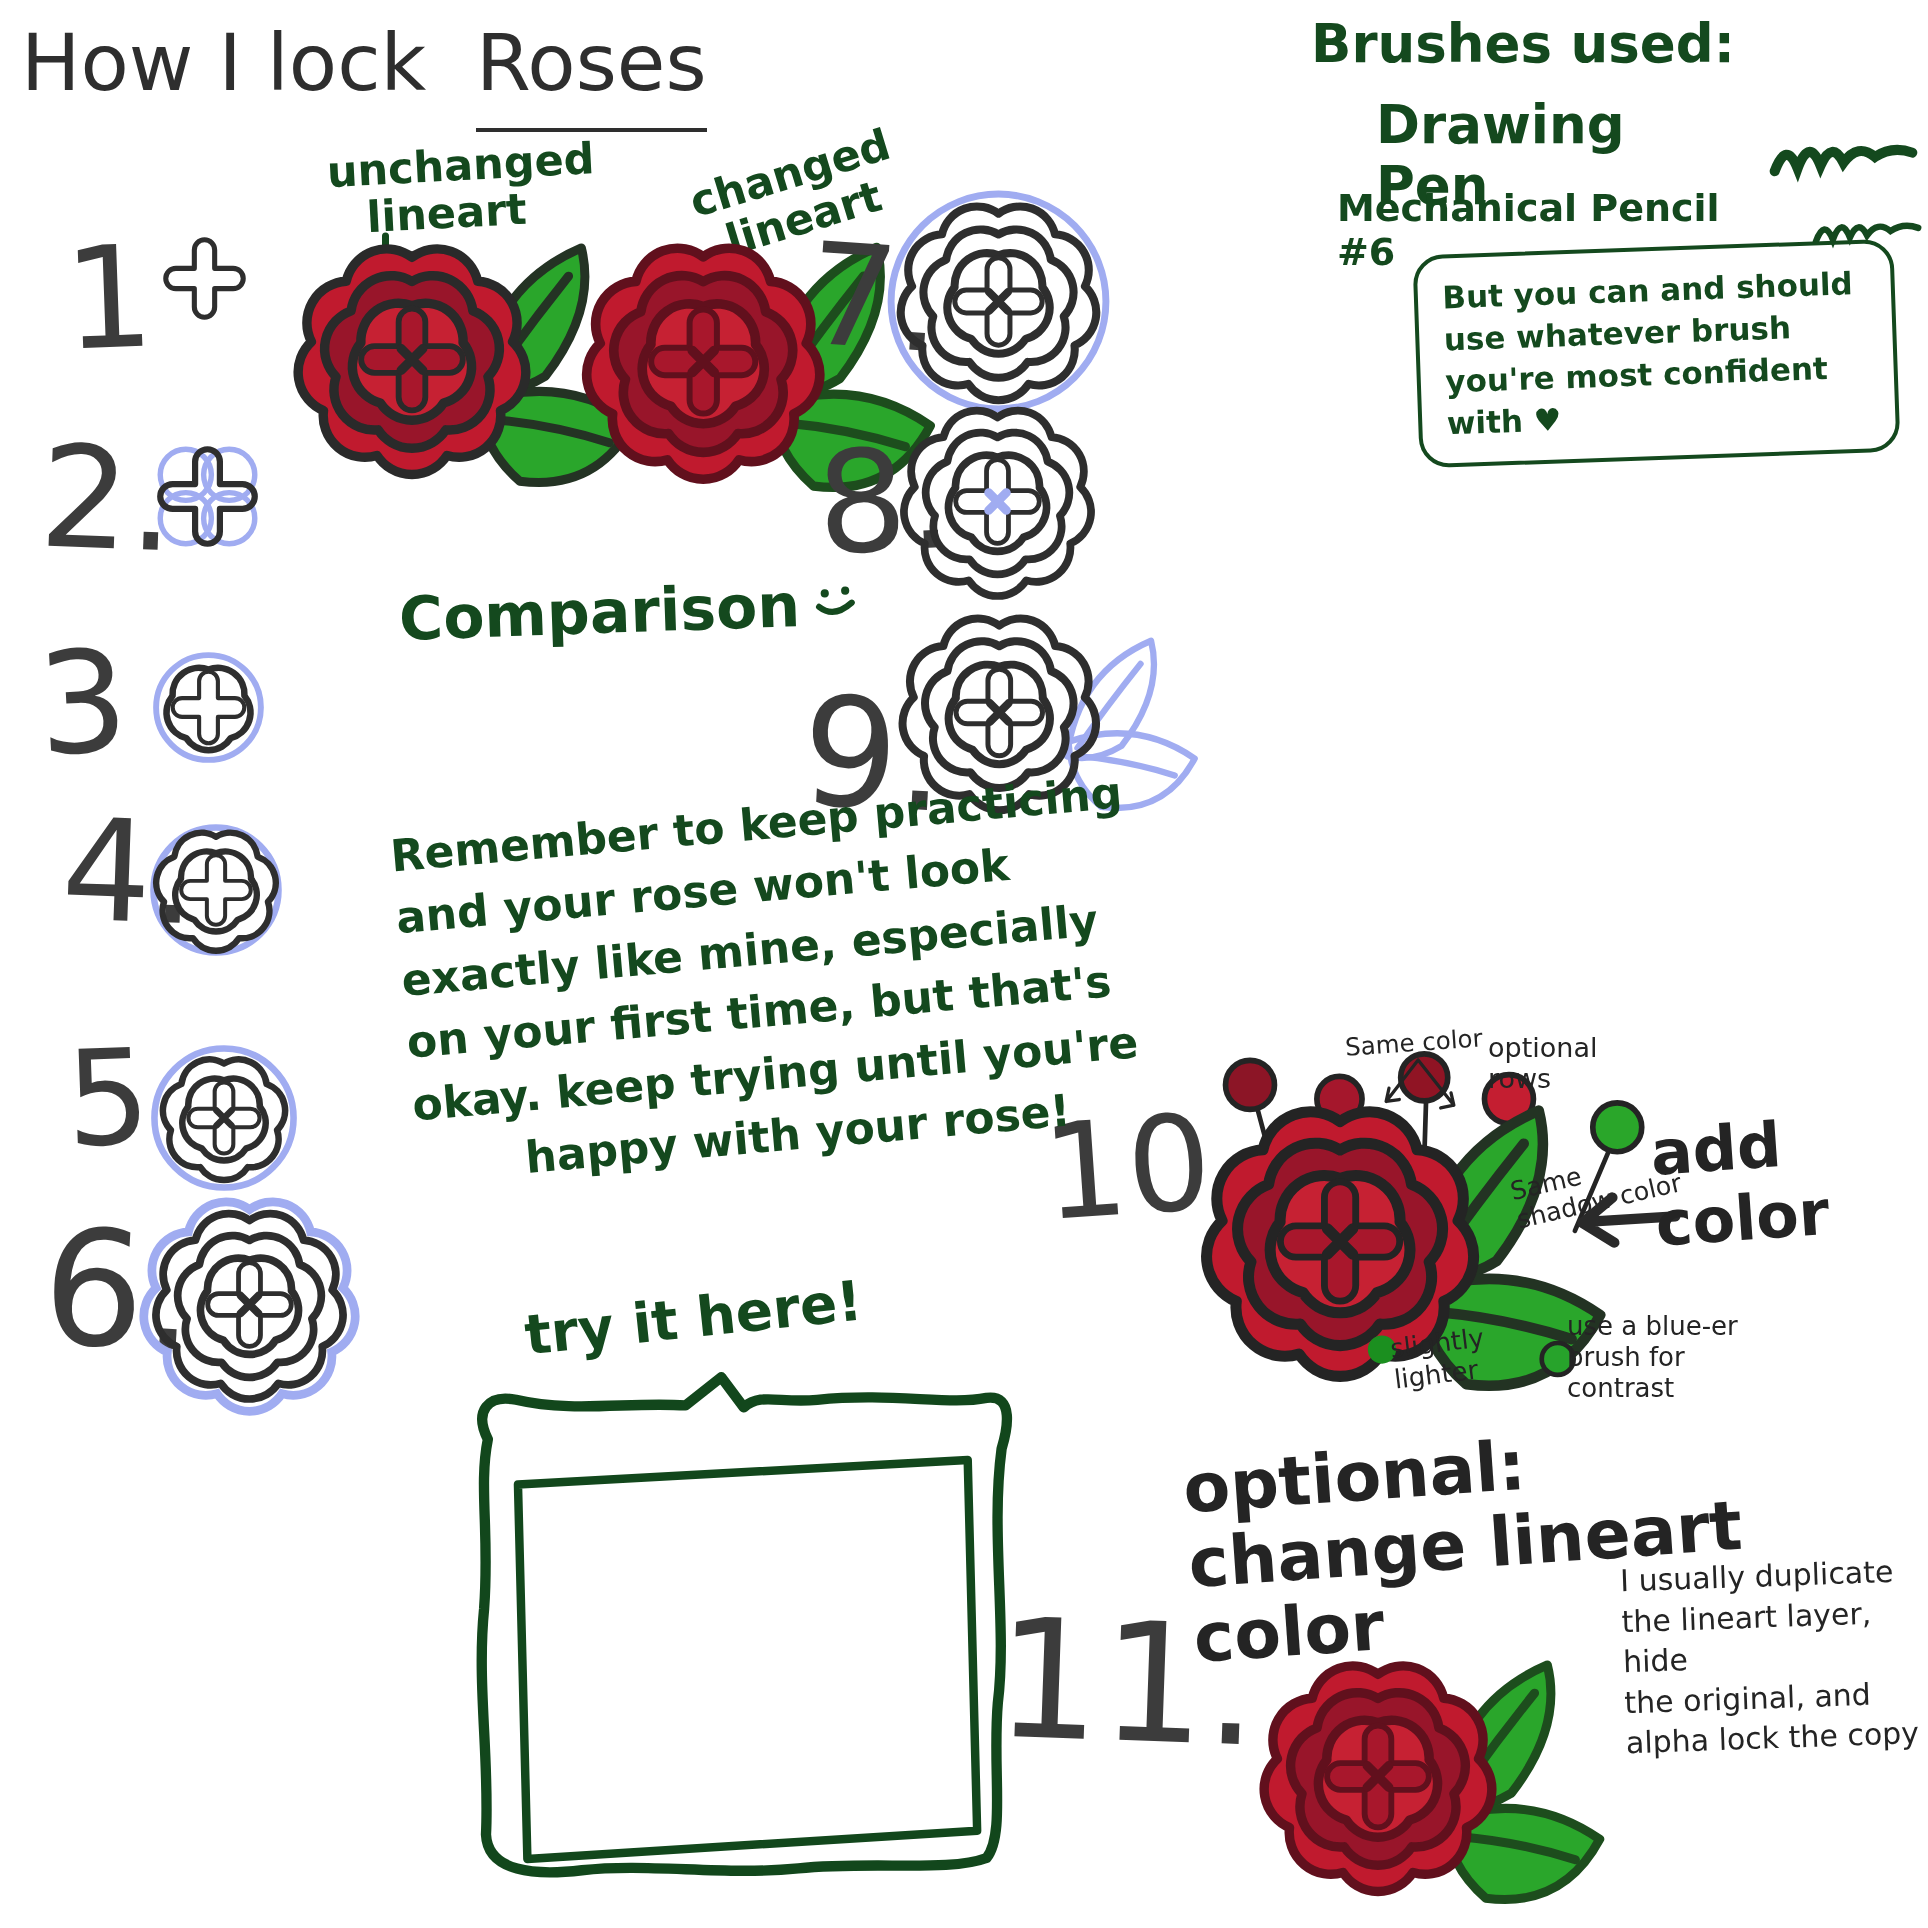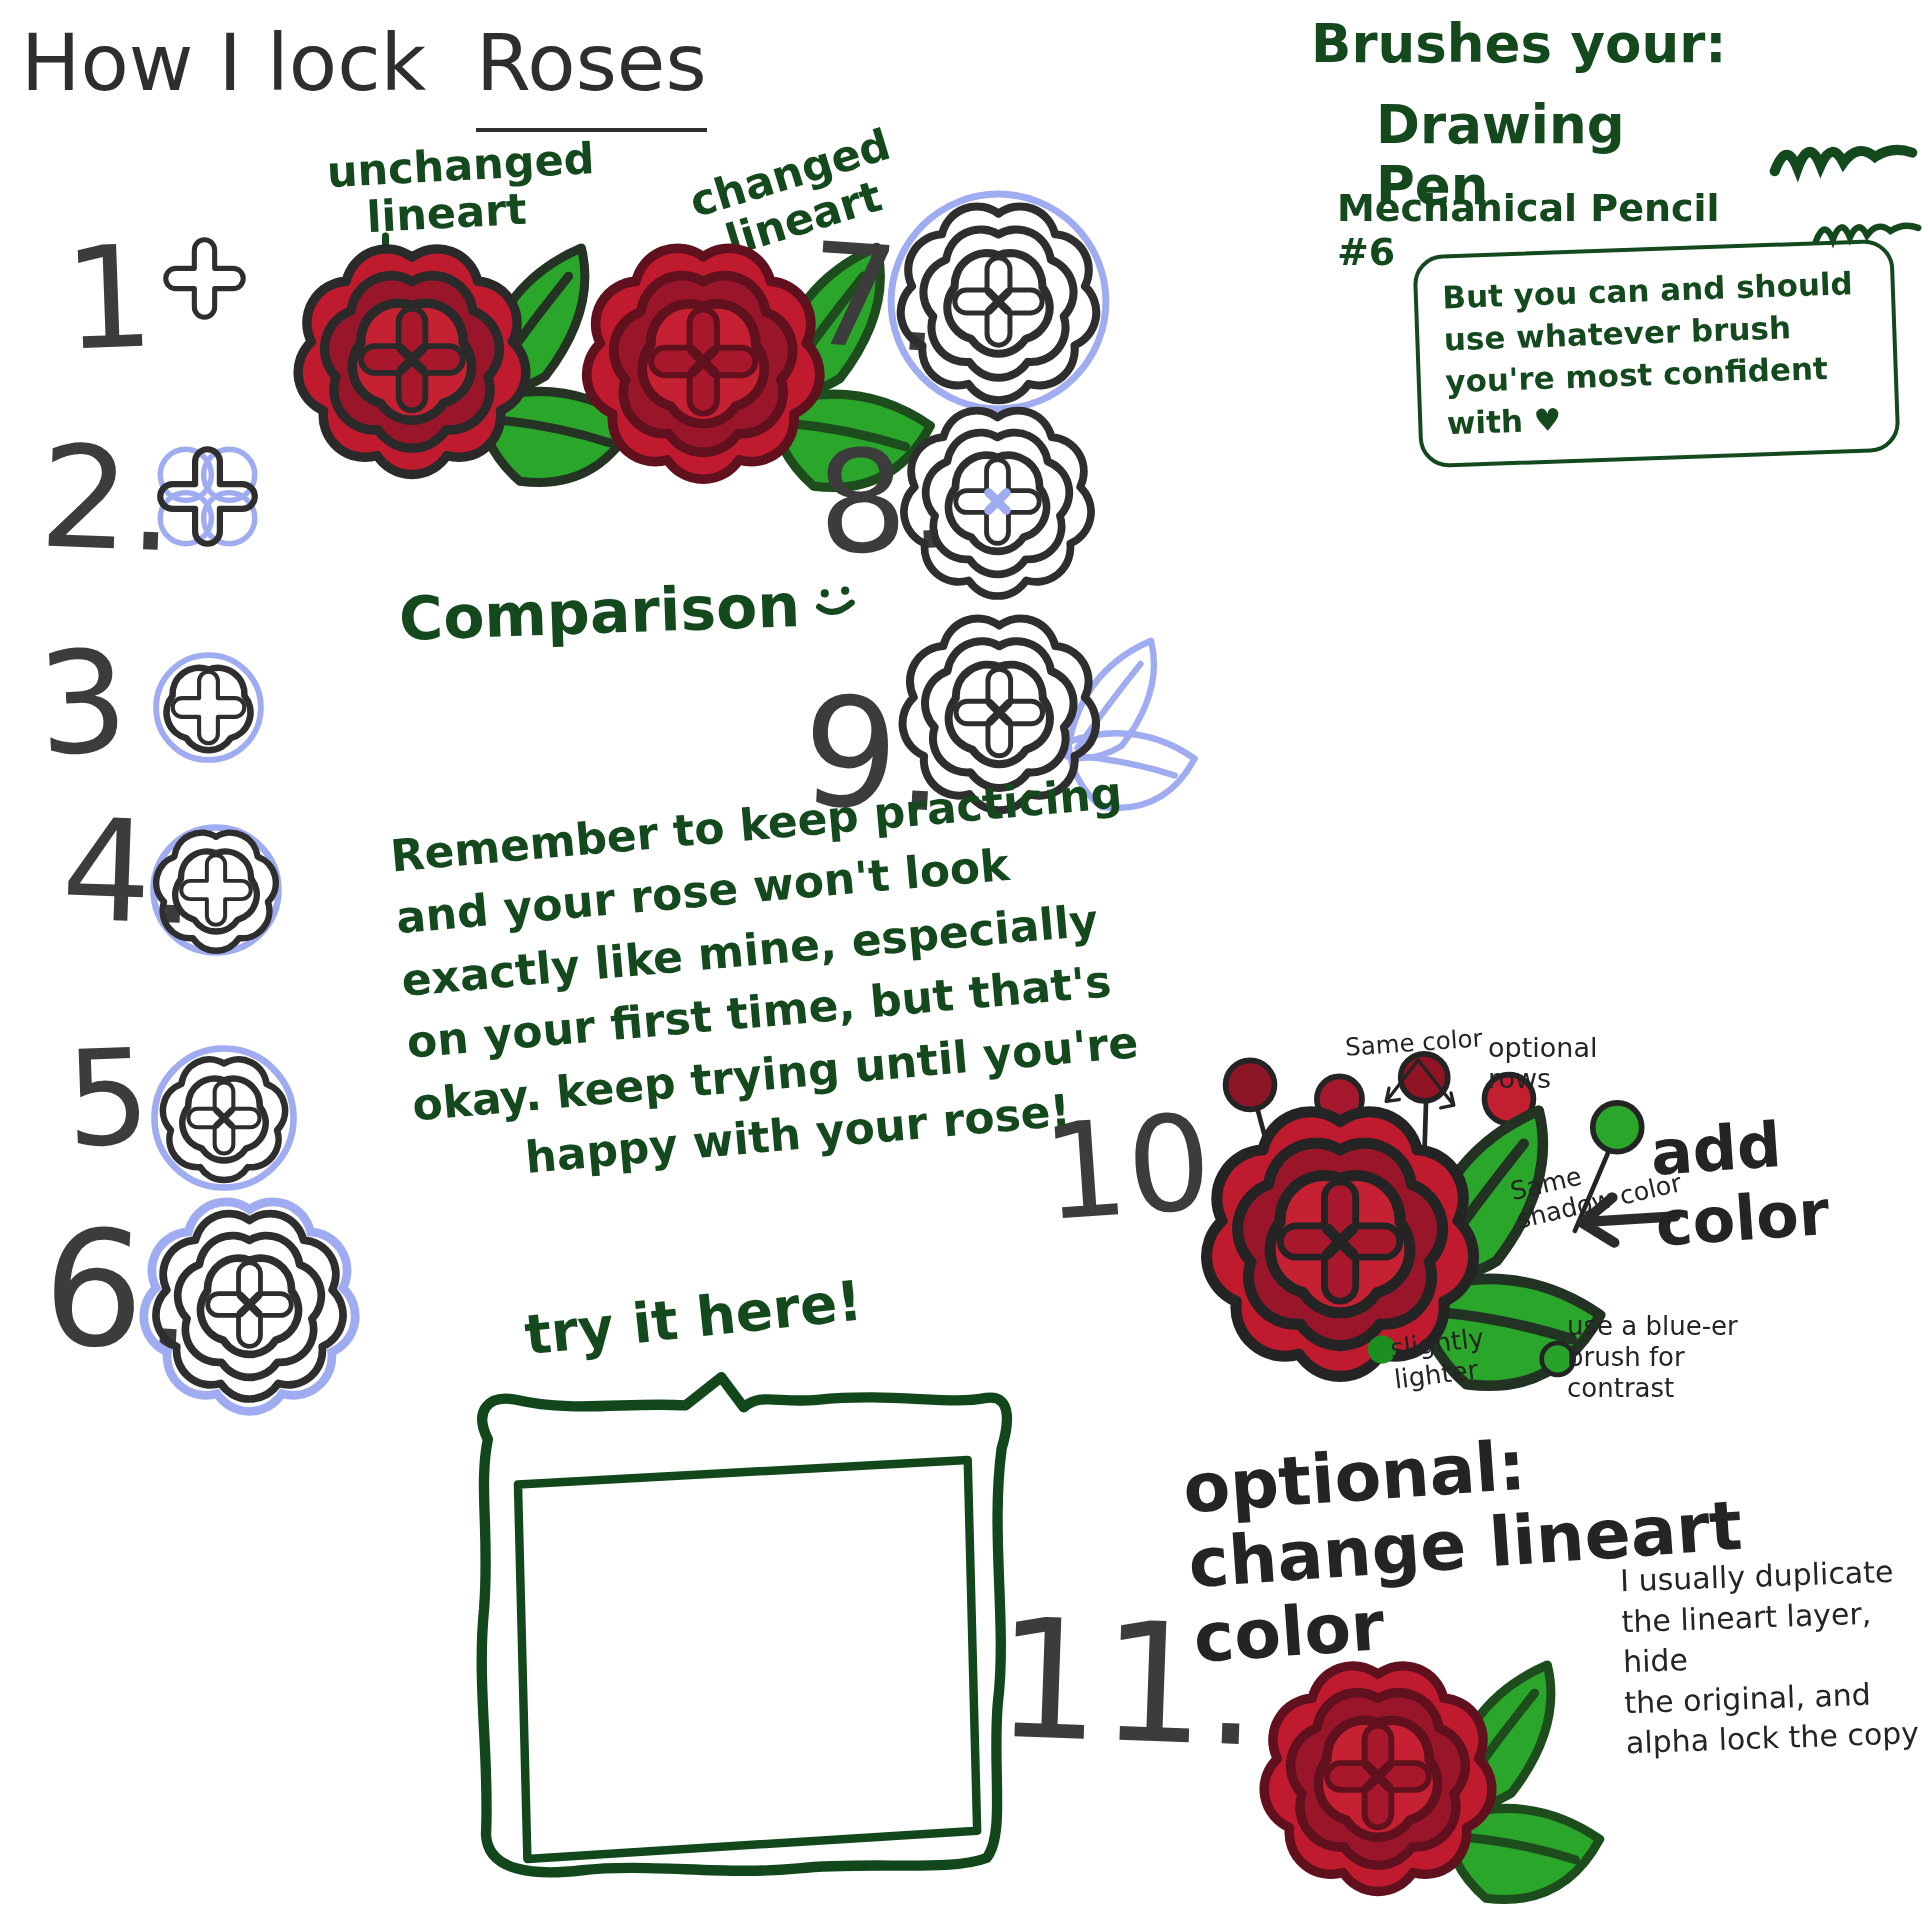--- a/index.html
+++ b/index.html
@@ -98,21 +98,21 @@
 
   <div class="abs green row" style="left:399px;top:576px;font-size:60px;transform:rotate(-2deg)">
     <span>Comparison</span>
     <svg width="41" height="41" viewBox="0 0 40 40">
       <circle cx="10" cy="9" r="4" fill="var(--green-ink)"></circle>
       <circle cx="30" cy="7" r="4" fill="var(--green-ink)"></circle>
       <path d="M4,22 Q18,34 36,19" stroke="var(--green-ink)" stroke-width="6" fill="none" stroke-linecap="round"></path>
     </svg>
   </div>
 
-  <div class="abs green" style="left:1311px;top:13px;font-size:53px">Brushes your:</div>
+  <div class="abs green" style="left:1311px;top:13px;font-size:53px">Brushes used:</div>
   <div class="abs row" style="left:1376px;top:94px">
     <span class="green" style="font-size:53px">Drawing Pen</span>
     <svg width="169" height="43" viewBox="0 0 100 30">
       <use href="#p-squiggle" stroke="var(--green-ink)" stroke-width="7" stroke-linecap="round"></use>
     </svg>
   </div>
   <div class="abs row" style="left:1337px;top:186px">
     <span class="green" style="font-size:38px">Mechanical Pencil #6</span>
     <svg width="122" height="32" viewBox="0 0 100 30">
       <use href="#p-squiggle" stroke="var(--green-ink)" stroke-width="6" stroke-linecap="round"></use>

